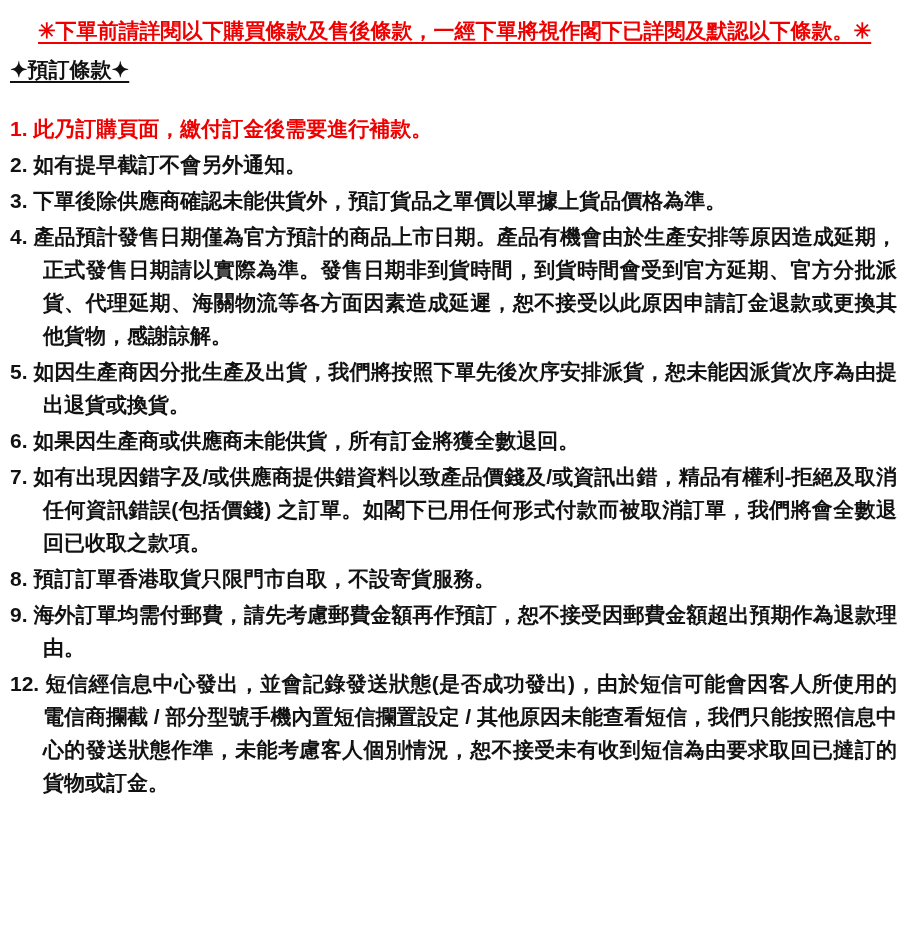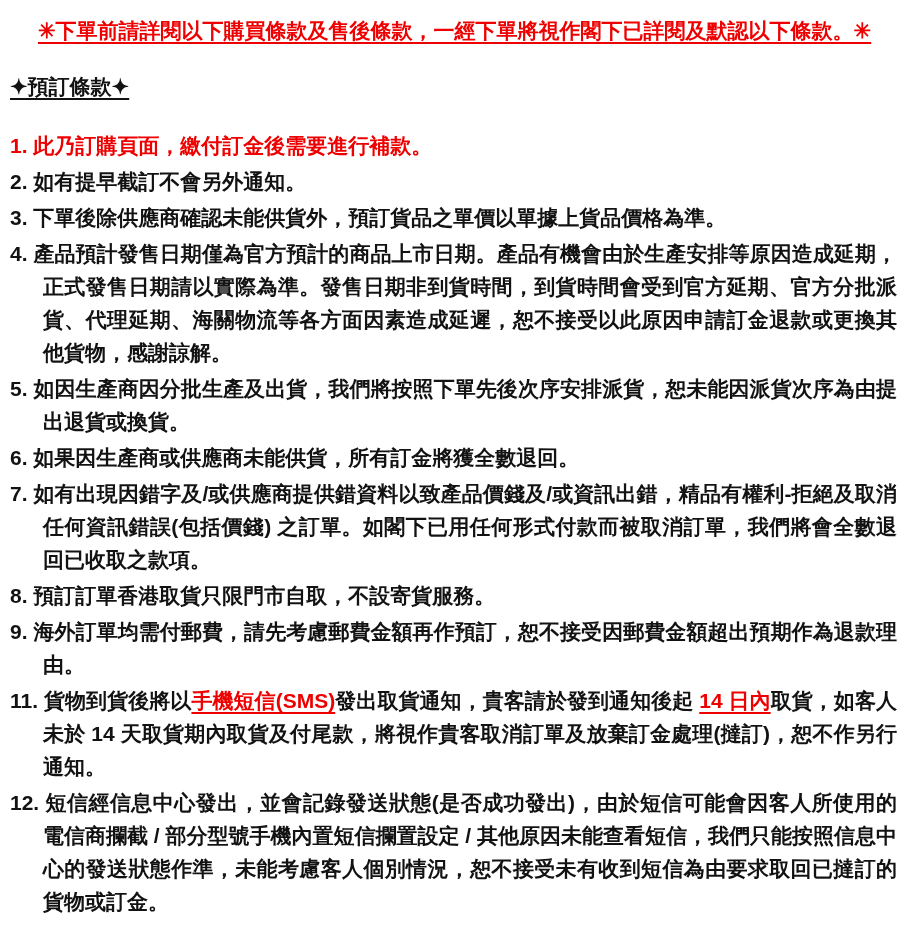--- a/index.html
+++ b/index.html
@@ -23,21 +23,21 @@
     padding: 14px 16px 0 10px;
   }
   .notice {
     color: var(--red);
     text-decoration: underline;
     text-decoration-thickness: 2px;
     text-underline-offset: 4px;
     margin-left: 28px;
   }
   .section-title {
-    margin-top: 23px;
+    margin-top: 6px;
     margin-bottom: 26px;
     text-decoration: underline;
     text-decoration-thickness: 2px;
     text-underline-offset: 4px;
   }
   .terms-list { }
   .term {
     padding-left: 33px;
     text-indent: -33px;
     margin-bottom: 3px;
@@ -62,15 +62,14 @@
 <div class="terms-list">
     <div class="term red"><span class="num">1.</span> <span>此乃訂購頁面，繳付訂金後需要進行補款。</span></div>
     <div class="term"><span class="num">2.</span> <span>如有提早截訂不會另外通知。</span></div>
     <div class="term"><span class="num">3.</span> <span>下單後除供應商確認未能供貨外，預訂貨品之單價以單據上貨品價格為準。</span></div>
     <div class="term"><span class="num">4.</span> <span>產品預計發售日期僅為官方預計的商品上市日期。產品有機會由於生產安排等原因造成延期，正式發售日期請以實際為準。發售日期非到貨時間，到貨時間會受到官方延期、官方分批派貨、代理延期、海關物流等各方面因素造成延遲，恕不接受以此原因申請訂金退款或更換其他貨物，感謝諒解。</span></div>
     <div class="term"><span class="num">5.</span> <span>如因生產商因分批生產及出貨，我們將按照下單先後次序安排派貨，恕未能因派貨次序為由提出退貨或換貨。</span></div>
     <div class="term"><span class="num">6.</span> <span>如果因生產商或供應商未能供貨，所有訂金將獲全數退回。</span></div>
     <div class="term"><span class="num">7.</span> <span>如有出現因錯字及/或供應商提供錯資料以致產品價錢及/或資訊出錯，精品有權利-拒絕及取消任何資訊錯誤(包括價錢) 之訂單。如閣下已用任何形式付款而被取消訂單，我們將會全數退回已收取之款項。</span></div>
     <div class="term"><span class="num">8.</span> <span>預訂訂單香港取貨只限門市自取，不設寄貨服務。</span></div>
     <div class="term"><span class="num">9.</span> <span>海外訂單均需付郵費，請先考慮郵費金額再作預訂，恕不接受因郵費金額超出預期作為退款理由。</span></div>
-    <div class="term"><span class="num">11.</span> <span>貨物到貨後將以</span><span class="red-underline">手機短信(SMS)</span><span>發出取貨通知，貴客請於發到通知後起 </span><span class="red-underline">14 日內</span><span>取貨，如客人未於 14 天取貨期內取貨及付尾款，將視作貴客取消訂單及放棄訂金處理(撻訂)，恕不作另行通知。</span></div>
     <div class="term"><span class="num">12.</span> <span>短信經信息中心發出，並會記錄發送狀態(是否成功發出)，由於短信可能會因客人所使用的電信商攔截 / 部分型號手機內置短信攔置設定 / 其他原因未能查看短信，我們只能按照信息中心的發送狀態作準，未能考慮客人個別情況，恕不接受未有收到短信為由要求取回已撻訂的貨物或訂金。</span></div>
   </div>
 
 </body></html>

